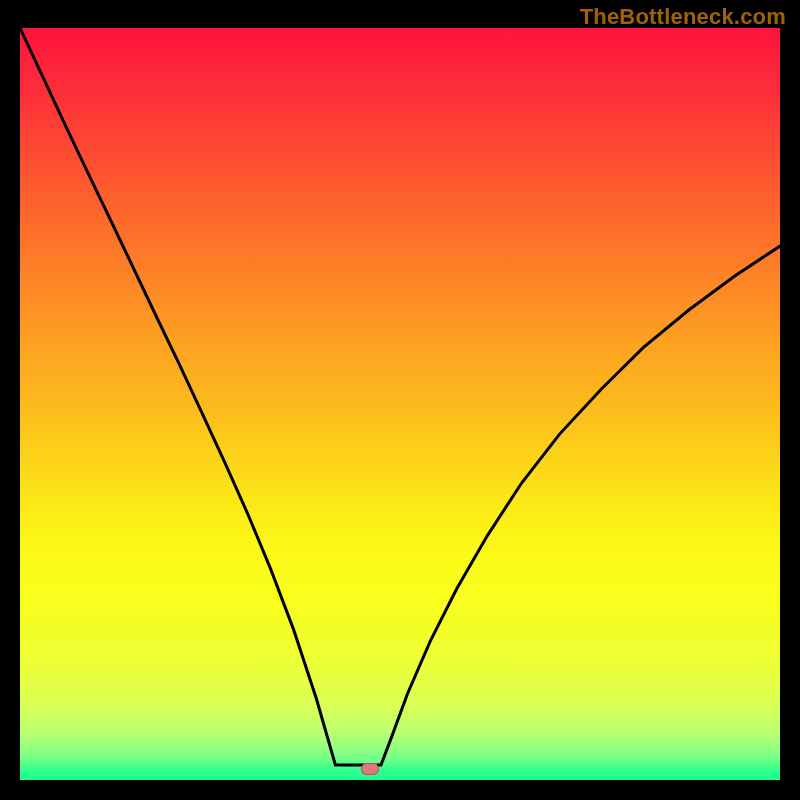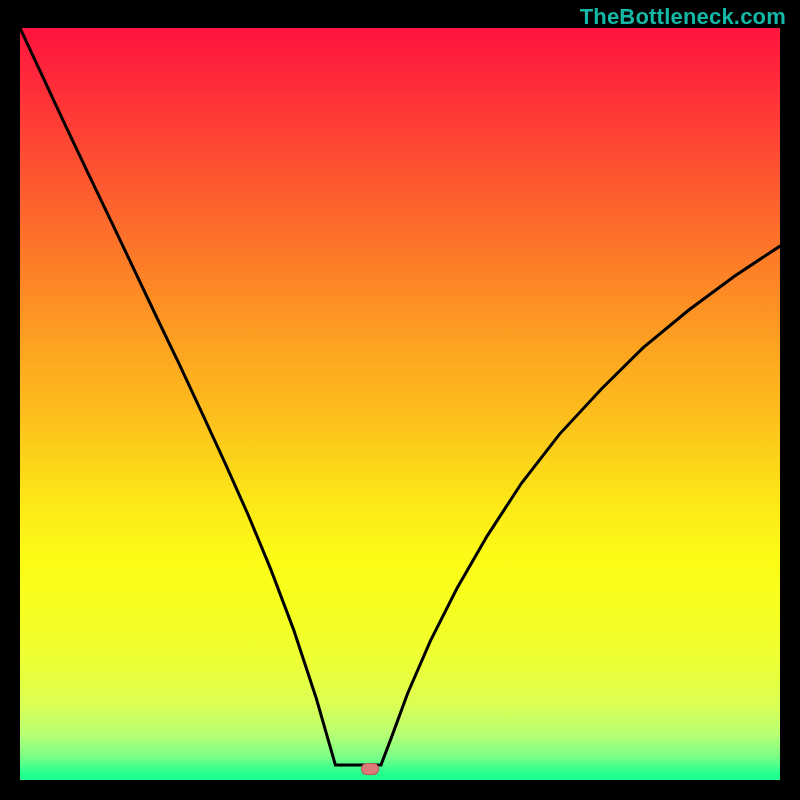--- a/index.html
+++ b/index.html
@@ -16,21 +16,21 @@
     height: 800px;
     background: #000000;
   }
   .watermark {
     position: absolute;
     top: 4px;
     right: 14px;
     font-family: Arial, Helvetica, sans-serif;
     font-size: 22px;
     font-weight: 600;
-    color: #14b8a6;
+    color: #a16207;
     letter-spacing: 0.2px;
     z-index: 20;
   }
   .plot {
     position: absolute;
     left: 20px;
     top: 28px;
     width: 760px;
     height: 752px;
     overflow: hidden;

